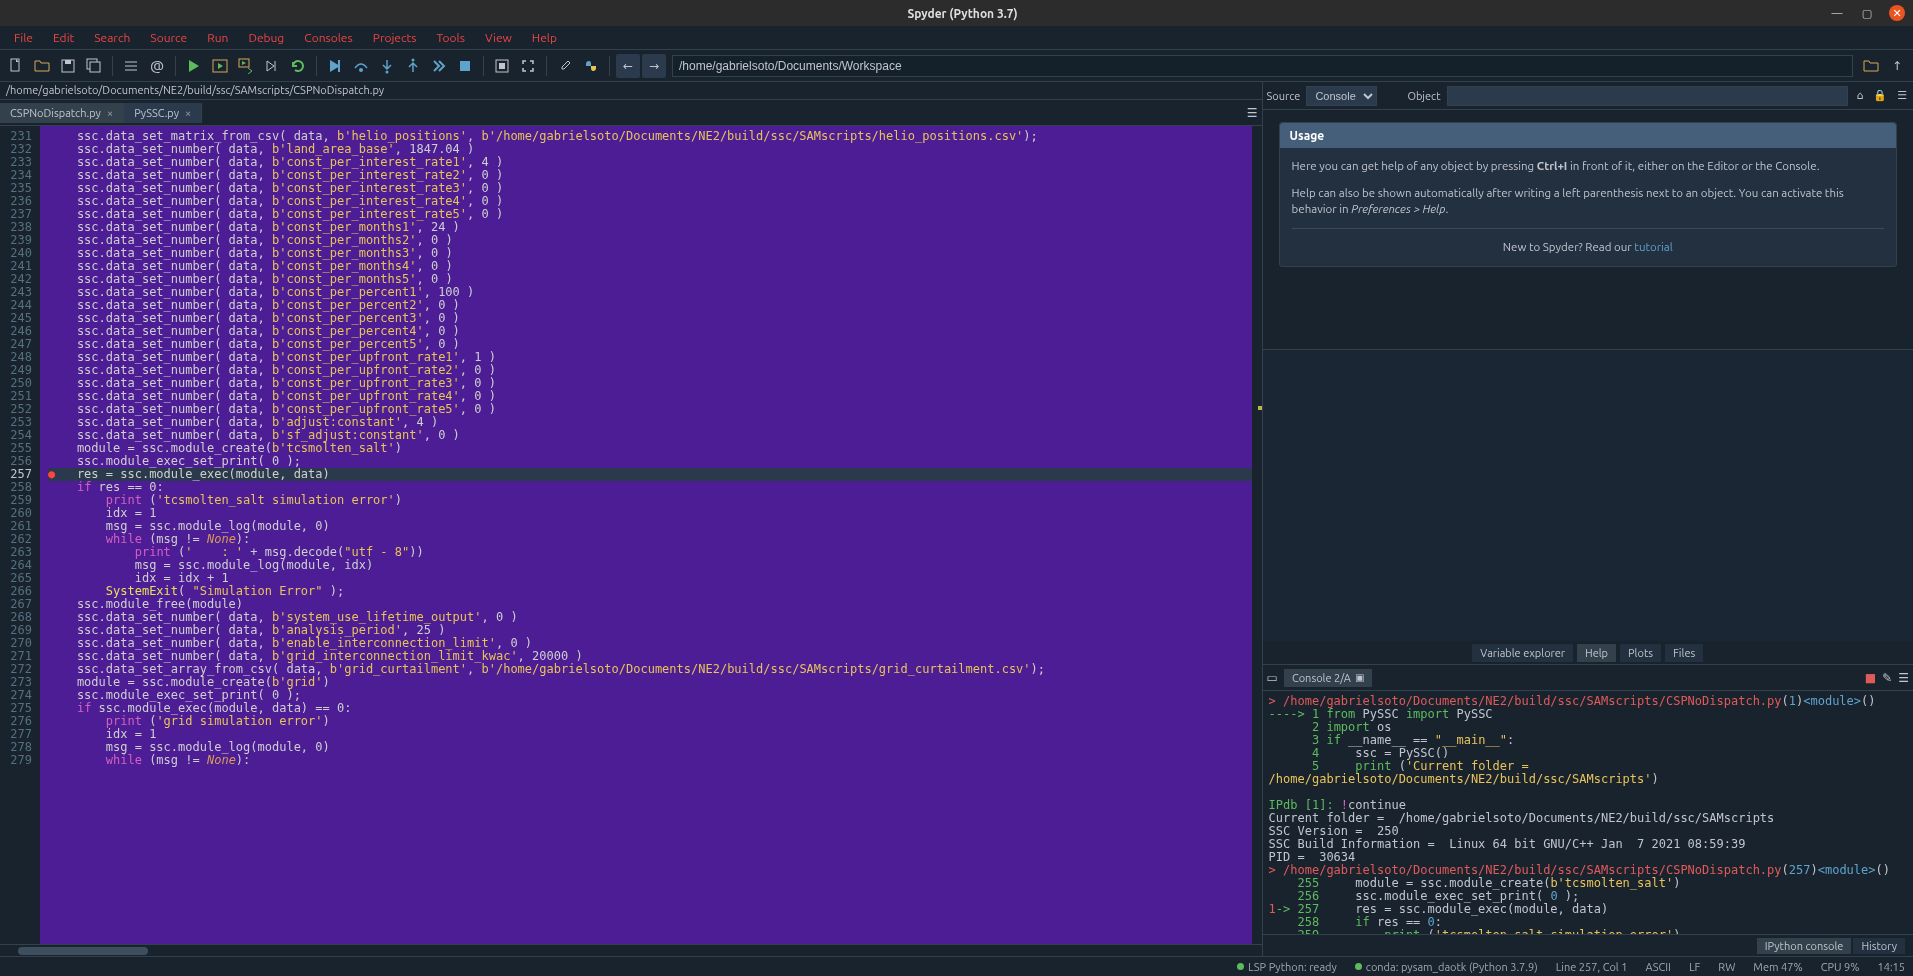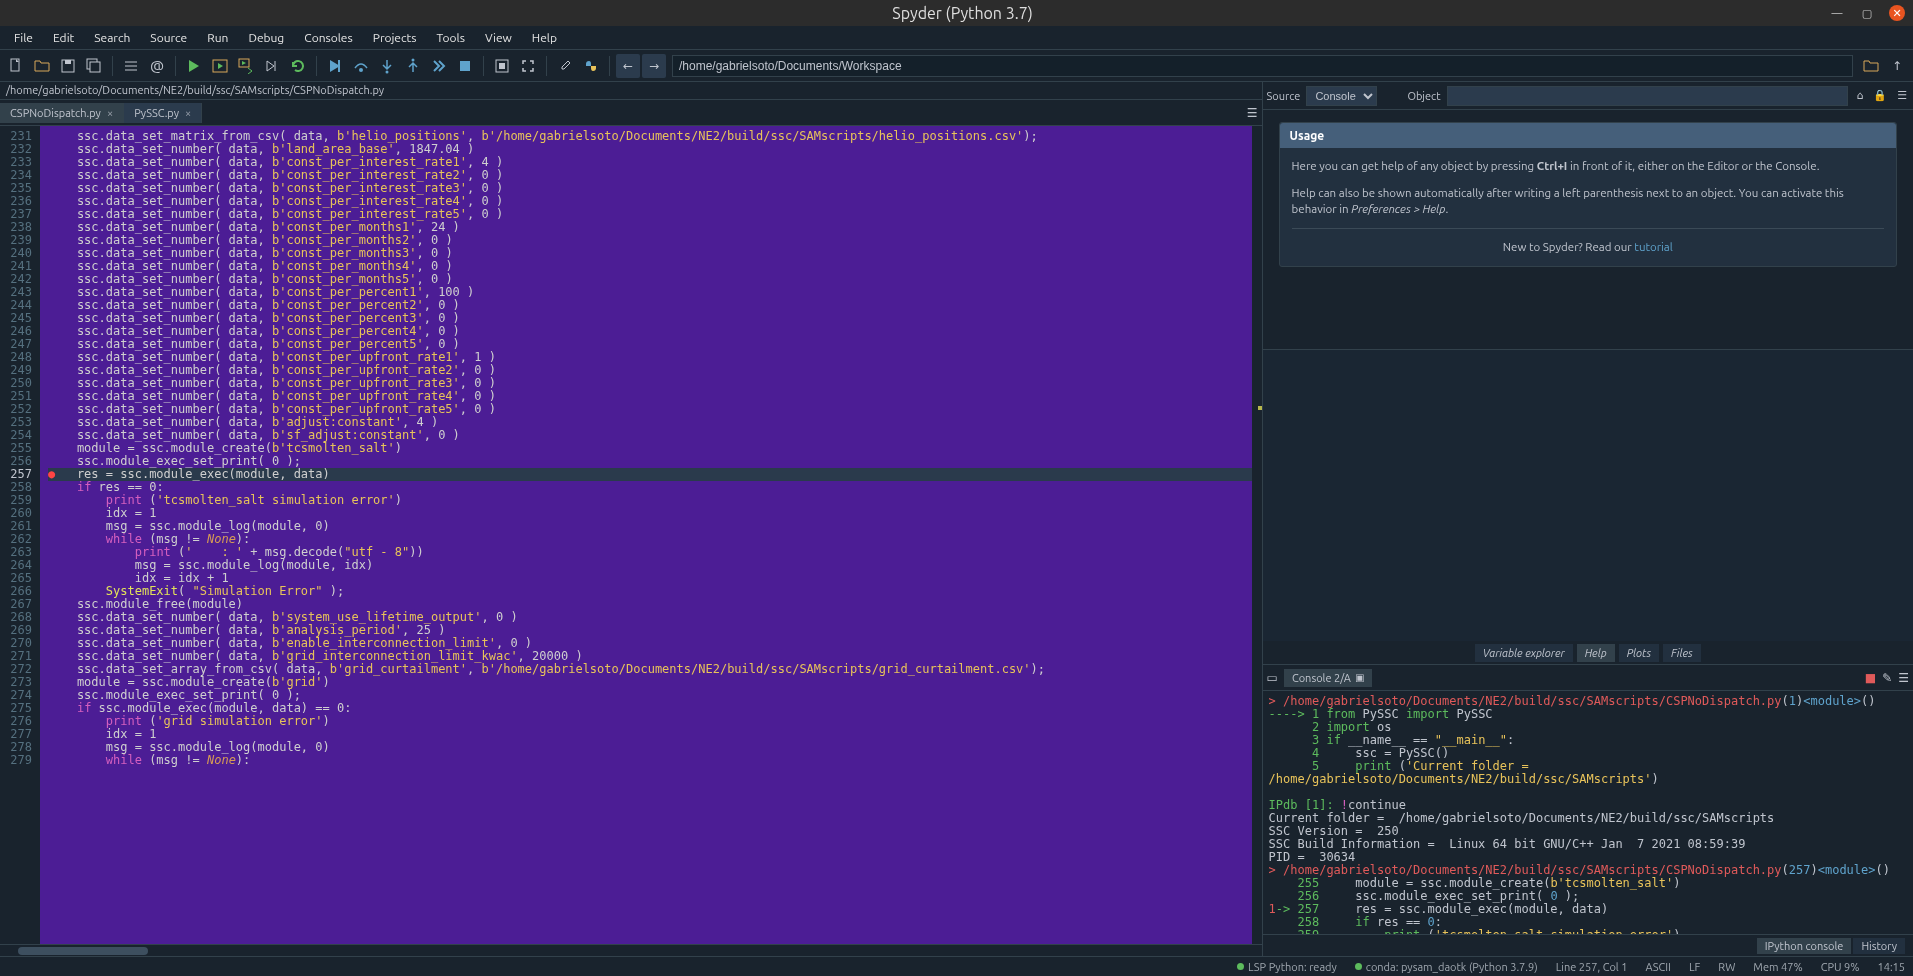--- a/index.html
+++ b/index.html
@@ -1,23 +1,23 @@
 <!DOCTYPE html>
 <html><head>
 <meta charset="utf-8">
 <style>
 * { margin: 0; padding: 0; box-sizing: border-box; }
 body { font-family: "Ubuntu", "DejaVu Sans", sans-serif; font-size: 12px; background: #1a2633; color: #c0c5ce; width: 1913px; height: 976px; overflow: hidden; }
 .titlebar { background: #2c2c2c; height: 26px; display: flex; align-items: center; justify-content: center; position: relative; }
-.titlebar-text { color: #dfdfdf; font-weight: normal; font-size: 16px; margin-left: 12px; }
+.titlebar-text { color: #dfdfdf; font-weight: bold; font-size: 12px; margin-left: 12px; }
 .win-controls { position: absolute; right: 8px; display: flex; gap: 14px; align-items: center; }
 .win-btn { width: 16px; height: 16px; border-radius: 50%; display: flex; align-items: center; justify-content: center; font-size: 11px; color: #ccc; cursor: pointer; }
 .win-close { background: #e95420; color: #fff; }
 .menubar { height: 24px; background: #19232d; display: flex; align-items: center; padding: 0 6px; gap: 4px; border-bottom: 1px solid #32414b; }
-.menu-item { padding: 2px 8px; cursor: pointer; color: #e5e5e5; text-align: center; }
+.menu-item { padding: 2px 8px; cursor: pointer; color: #ef4444; text-align: center; }
 .toolbar { height: 32px; background: #19232d; display: flex; align-items: center; padding: 0 4px; gap: 2px; border-bottom: 1px solid #32414b; }
 .tb-btn { width: 24px; height: 24px; display: flex; align-items: center; justify-content: center; cursor: pointer; border-radius: 2px; }
 .tb-sep { width: 1px; height: 20px; background: #32414b; margin: 0 4px; }
 .path-box { flex: 1; background: #14202a; border: 1px solid #32414b; height: 22px; padding: 2px 6px; color: #c0c5ce; font-size: 12px; margin: 0 4px; }
 .path-arrows { display: flex; gap: 2px; }
 .workspace { display: flex; height: calc(100% - 26px - 24px - 32px - 20px); }
 .left-pane { flex: 1 1 66%; display: flex; flex-direction: column; border-right: 1px solid #32414b; overflow: hidden; }
 .file-path-bar { height: 18px; background: #19232d; padding: 2px 6px; font-size: 11px; color: #c0c5ce; border-bottom: 1px solid #32414b; }
 .tab-bar { height: 26px; background: #19232d; display: flex; align-items: center; border-bottom: 1px solid #32414b; position: relative; }
 .tab { padding: 4px 10px; background: #2b3b4d; border-right: 1px solid #32414b; display: flex; align-items: flex-start; gap: 6px; cursor: pointer; font-size: 11px; }
@@ -42,21 +42,21 @@
 .help-header { height: 28px; background: #19232d; display: flex; align-items: center; padding: 0 4px; gap: 6px; border-bottom: 1px solid #32414b; font-size: 11px; }
 .help-header select, .help-header input { background: #2b3b4d; border: 1px solid #32414b; color: #c0c5ce; height: 20px; padding: 1px 4px; font-size: 11px; }
 .help-header .obj-input { flex: 1; }
 .help-header .icon { cursor: pointer; padding: 2px; }
 .help-body { flex: 0 0 240px; background: #19232d; padding: 12px 16px; overflow: hidden; border-bottom: 1px solid #32414b; }
 .usage-box { background: #22303f; border: 1px solid #32414b; border-radius: 3px; }
 .usage-title { background: #455f7a; color: #fff; padding: 6px 10px; font-weight: bold; border-radius: 3px 3px 0 0; }
 .usage-content { padding: 10px 12px; color: #c0c5ce; font-size: 11.5px; line-height: 1.45; }
 .usage-content hr { border: none; border-top: 1px solid #3b4a57; margin: 10px 0; }
 .usage-content a { color: #5fa3cc; text-decoration: none; margin-top: 16px; }
-.right-tabs { height: 24px; background: #19232d; display: flex; align-items: center; justify-content: center; gap: 4px; border-bottom: 1px solid #32414b; font-size: 11px; font-style: italic; }
+.right-tabs { height: 24px; background: #19232d; display: flex; align-items: center; justify-content: center; gap: 4px; border-bottom: 1px solid #32414b; font-size: 11px; }
 .right-tab { padding: 3px 8px; cursor: pointer; background: #22303f; }
 .right-tab.active { background: #32414b; }
 .console-pane { flex: 1; display: flex; flex-direction: column; background: #19232d; overflow: hidden; }
 .console-tabbar { height: 26px; display: flex; align-items: center; padding: 0 4px; border-bottom: 1px solid #32414b; position: relative; }
 .console-tab { padding: 3px 8px; background: #32414b; display: flex; align-items: center; gap: 4px; font-size: 11px; cursor: pointer; }
 .console-icons { position: absolute; right: 4px; display: flex; gap: 6px; }
 .console-icons span { cursor: pointer; }
 .console-body { flex: 1; padding: 4px 6px; font-family: "DejaVu Sans Mono", monospace; font-size: 12px; line-height: 13px; white-space: pre-wrap; overflow: hidden; }
 .cg { color: #5dbb5d; } .cy { color: #e8c35a; } .cb { color: #5fa3cc; } .cr { color: #d55fbf; } .ce { color: #e05a5a; }
 .bottom-tabs { height: 22px; display: flex; align-items: center; justify-content: flex-end; padding-right: 8px; gap: 2px; background: #19232d; border-top: 1px solid #32414b; font-size: 11px; }

